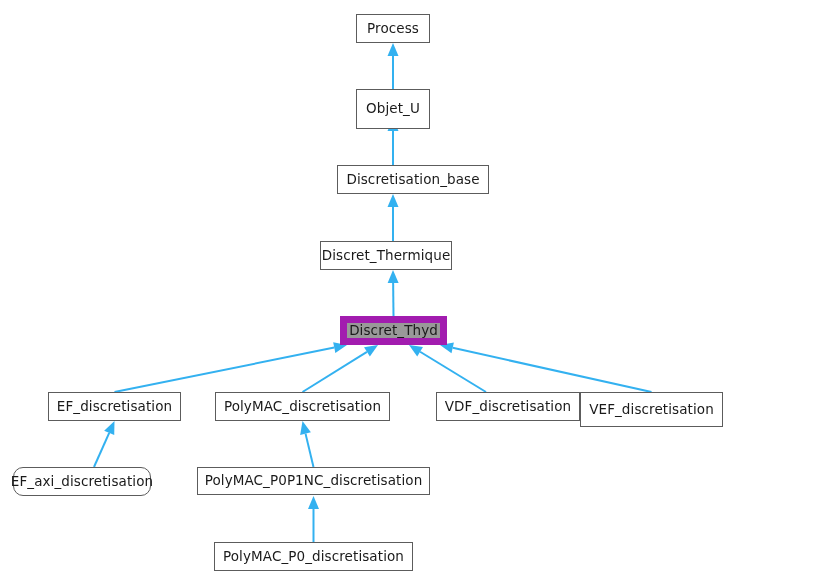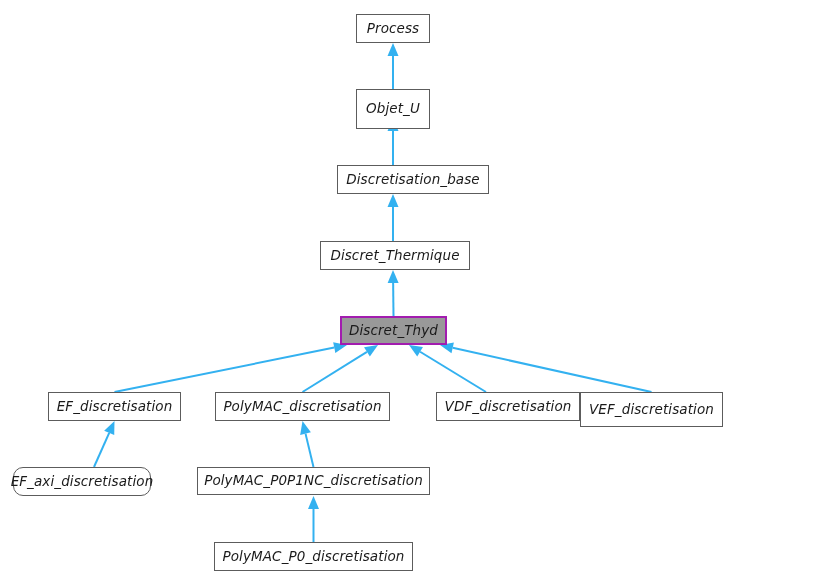--- a/index.html
+++ b/index.html
@@ -7,21 +7,20 @@
     padding: 0;
     background: #ffffff;
   }
   #diagram-root {
     position: relative;
     width: 827px;
     height: 583px;
     background: #ffffff;
     font-family: "DejaVu Sans", "Liberation Sans", sans-serif;
     overflow: hidden;
-    font-style: italic;
   }
   #edge-layer {
     position: absolute;
     left: 0;
     top: 0;
     width: 827px;
     height: 583px;
     pointer-events: none;
   }
   .node {
@@ -33,21 +32,21 @@
     align-items: center;
     justify-content: center;
     font-size: 13.5px;
     color: #1a1a1a;
     line-height: 1;
     white-space: nowrap;
     letter-spacing: 0.1px;
   }
   .node.highlight {
     background: #999999;
-    border: 2px solid #a21caf;
+    border: 7px solid #a21caf;
     color: #1a1a1a;
   }
   .node-label {
     display: block;
     padding: 0 8px;
   }
 </style>
 </head>
 <body>
 
@@ -101,21 +100,21 @@
   <div id="node-layer">
       <div class="node" style="left: 356px; top: 14px; width: 74px; height: 29px;">
         <span class="node-label">Process</span>
       </div>
       <div class="node" style="left: 356px; top: 89px; width: 74px; height: 40px;">
         <span class="node-label">Objet_U</span>
       </div>
       <div class="node" style="left: 317px; top: 165px; width: 152px; height: 29px; margin-left: 20px;">
         <span class="node-label">Discretisation_base</span>
       </div>
-      <div class="node" style="left: 320px; top: 241px; width: 150px; height: 29px; text-align: right;">
+      <div class="node" style="left: 320px; top: 241px; width: 132px; height: 29px; text-align: right;">
         <span class="node-label">Discret_Thermique</span>
       </div>
       <div class="node highlight" style="left: 340px; top: 316px; width: 107px; height: 29px;">
         <span class="node-label">Discret_Thyd</span>
       </div>
       <div class="node" style="left: 48px; top: 392px; width: 133px; height: 29px;">
         <span class="node-label">EF_discretisation</span>
       </div>
       <div class="node" style="left: 215px; top: 392px; width: 175px; height: 29px; text-align: center;">
         <span class="node-label">PolyMAC_discretisation</span>

